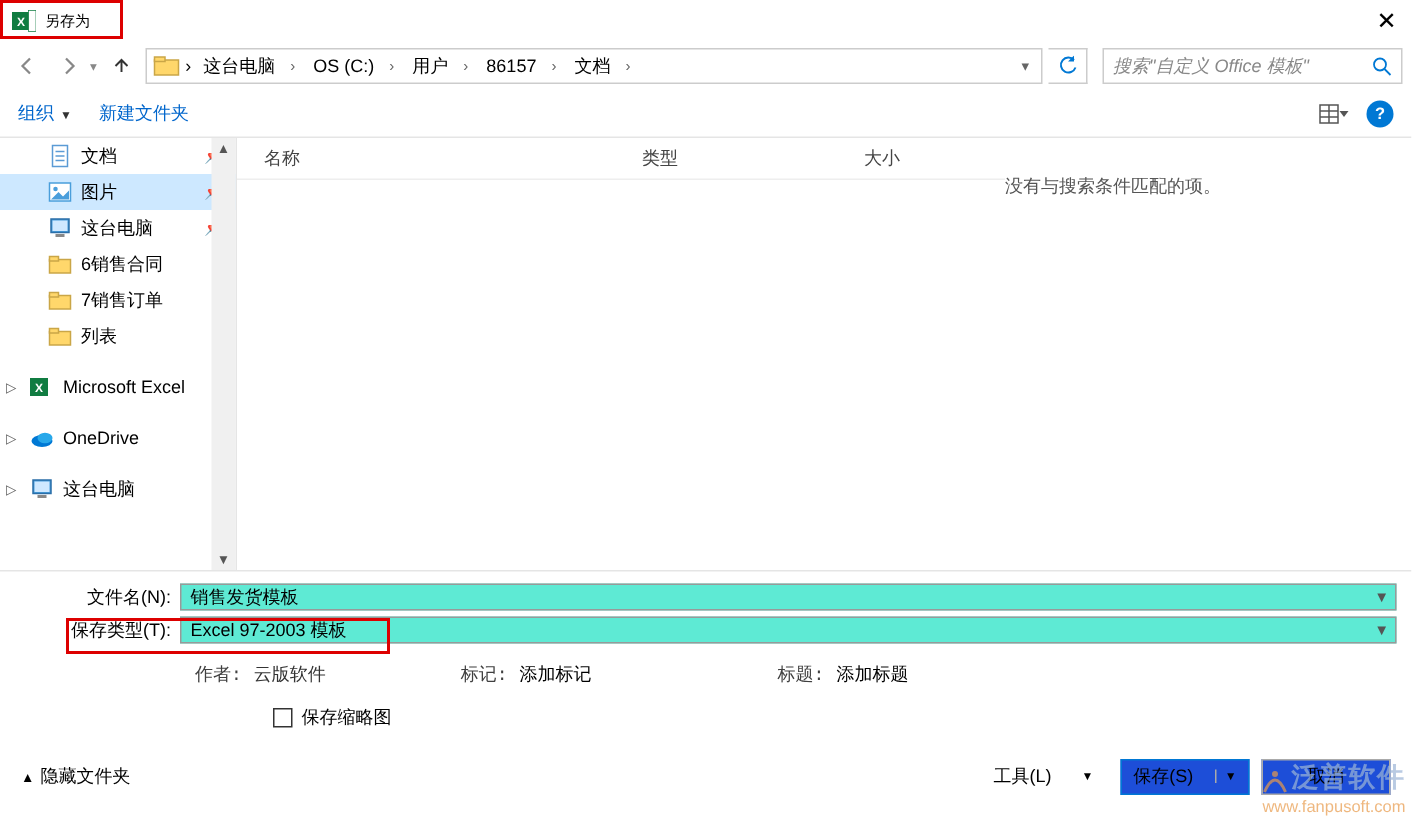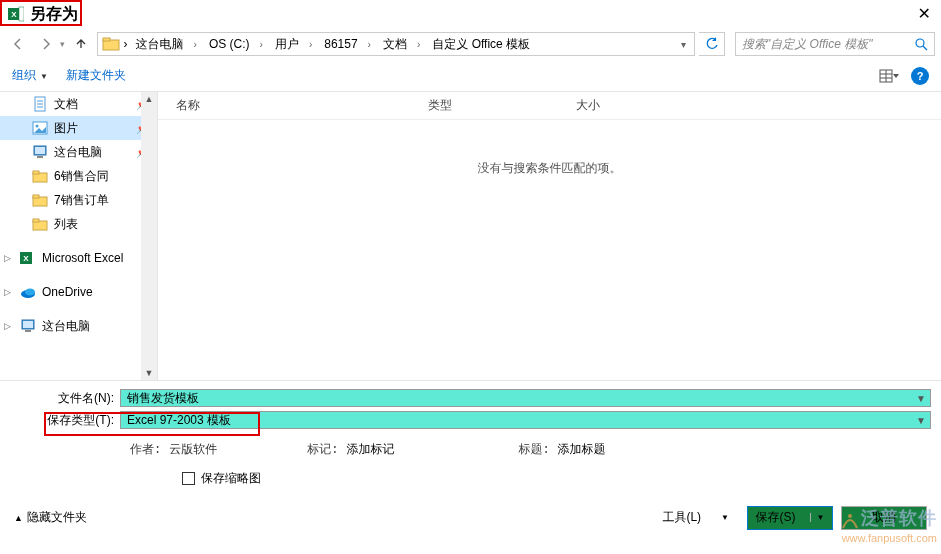--- a/index.html
+++ b/index.html
@@ -1,20 +1,20 @@
 <!DOCTYPE html>
 <html><head>
 <meta charset="utf-8">
 <style>
 * { box-sizing: border-box; margin: 0; padding: 0; font-family: "Microsoft YaHei", "Segoe UI", sans-serif; }
 body { width: 941px; height: 554px; background: #fff; font-size: 12px; color: #000; overflow: hidden; position: relative; }
 
 .titlebar { height: 28px; display: flex; align-items: center; padding: 0 8px; position: relative; }
 .titlebar .icon { width: 16px; height: 16px; margin-right: 6px; }
-.titlebar .title { font-size: 16px; font-weight: bold; }
+.titlebar .title { font-size: 10px; }
 .titlebar .close { position: absolute; right: 10px; top: 4px; font-size: 16px; cursor: pointer; }
 .red-box { position: absolute; border: 2px solid #d00; pointer-events: none; }
 .red-box.title-box { left: 0; top: 0; width: 82px; height: 26px; }
 .red-box.type-box { left: 44px; top: 412px; width: 216px; height: 24px; }
 
 .navrow { height: 32px; display: flex; align-items: center; padding: 0 6px; gap: 4px; }
 .nav-btn { width: 24px; height: 24px; display: flex; align-items: center; justify-content: center; color: #888; border-radius: 2px; }
 .nav-btn.enabled { color: #333; }
 .nav-dd { color: #888; font-size: 9px; margin-left: -2px; }
 .addr { flex: 1; height: 24px; border: 1px solid #ccc; display: flex; align-items: center; padding: 0 4px; gap: 4px; background: #fff; }
@@ -38,21 +38,21 @@
 .sidebar { width: 158px; border-right: 1px solid #e5e5e5; overflow: hidden; position: relative; }
 .sb-item { height: 24px; display: flex; align-items: center; padding-left: 20px; gap: 6px; cursor: pointer; }
 .sb-item.indent { padding-left: 32px; }
 .sb-item.sel { background: #cde8ff; }
 .sb-item .fic { width: 16px; height: 16px; flex-shrink: 0; }
 .sb-item .pin { margin-left: auto; margin-right: 8px; color: #666; font-size: 10px; }
 .sb-item .exp { position: absolute; left: 4px; color: #666; font-size: 9px; }
 .sb-scroll { position: absolute; right: 0; top: 0; bottom: 0; width: 16px; background: #f0f0f0; display: flex; flex-direction: column; align-items: center; justify-content: space-between; }
 .sb-scroll .arr { font-size: 9px; color: #555; padding: 2px; }
 
-.content { flex: 1; display: flex; flex-direction: column; gap: 16px; }
+.content { flex: 1; display: flex; flex-direction: row; }
 .col-headers { height: 28px; display: flex; align-items: center; padding-left: 18px; color: #444; border-bottom: 1px solid #eee; }
 .col-headers div:nth-child(1) { width: 252px; }
 .col-headers div:nth-child(2) { width: 148px; }
 .col-headers div:nth-child(3) { width: 94px; }
 .empty { text-align: center; color: #555; margin-top: 24px; }
 
 .bottom { border-top: 1px solid #e5e5e5; padding: 8px 10px 0 10px; }
 .field-row { display: flex; align-items: center; margin-bottom: 4px; }
 .field-row label { width: 110px; text-align: right; padding-right: 6px; }
 .field-row .combo { flex: 1; height: 18px; border: 1px solid #999; display: flex; align-items: center; padding: 0 6px; background: #5eead4; position: relative; }
@@ -66,21 +66,21 @@
 
 .thumb-row { padding: 8px 0 8px 172px; display: flex; align-items: center; gap: 6px; }
 .thumb-row .cb { width: 13px; height: 13px; border: 1px solid #333; }
 
 .footer { display: flex; align-items: center; padding: 10px 14px; gap: 8px; }
 .footer .hide { display: flex; align-items: center; gap: 4px; }
 .footer .hide .tri { font-size: 9px; }
 .footer .sp { flex: 1; }
 .footer .tool { padding: 4px 10px; display: flex; align-items: center; gap: 20px; }
 .footer .tool .dd { font-size: 8px; }
-.footer .btn { width: 86px; height: 24px; border: 1px solid #aaa; background: #15803d; display: flex; align-items: center; justify-content: center; cursor: pointer; }
+.footer .btn { width: 86px; height: 24px; border: 1px solid #aaa; background: #1d4ed8; display: flex; align-items: center; justify-content: center; cursor: pointer; }
 .footer .btn.primary { border: 1px solid #0078d4; }
 .footer .btn .dd { font-size: 8px; margin-left: 14px; border-left: 1px solid #aaa; padding-left: 6px; }
 
 .watermark { position: absolute; right: 4px; bottom: 10px; text-align: right; pointer-events: none; opacity: 0.7; }
 .watermark .t1 { font-size: 18px; color: #9cb5d6; font-weight: bold; letter-spacing: 1px; }
 .watermark .t2 { font-size: 11px; color: #e89a4a; }
 .watermark .logo { width: 22px; height: 22px; display: inline-block; vertical-align: middle; }
 
 svg { display: block; }
 </style>
@@ -137,23 +137,20 @@
         <span>用户</span>
         <span class="chev">›</span>
       </span>
     <span class="crumb">
         <span>86157</span>
         <span class="chev">›</span>
       </span>
     <span class="crumb">
         <span>文档</span>
         <span class="chev">›</span>
-      </span>
-    <span class="crumb">
-        <span>自定义 Office 模板</span>
       </span>
     <span class="addr-dd">▾</span>
   </div>
   <div class="refresh">
       <svg width="14" height="14">
         <path d="M11 3 A5 5 0 1 0 12 8" stroke="#0078d4" stroke-width="1.3" fill="none"></path>
         <path d="M11 0 L11 4 L7 4 Z" fill="#0078d4"></path>
       </svg>
     </div>
   <div class="search">

